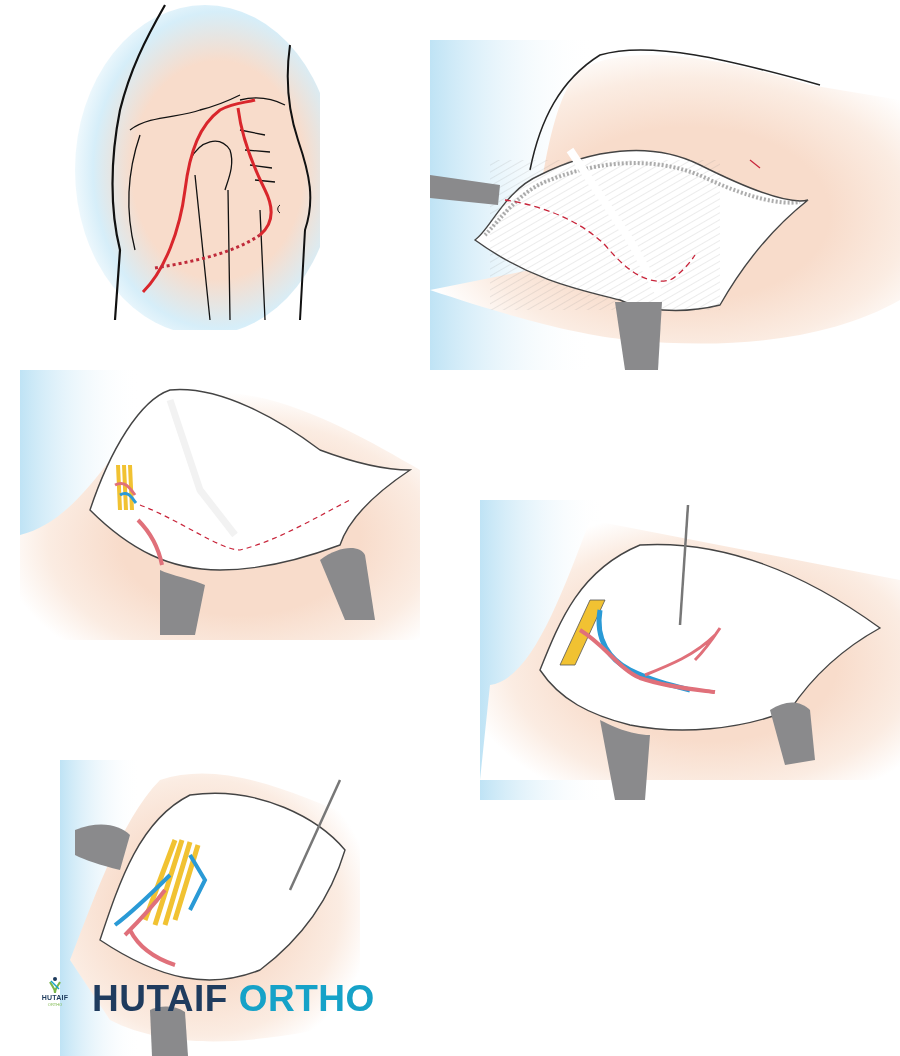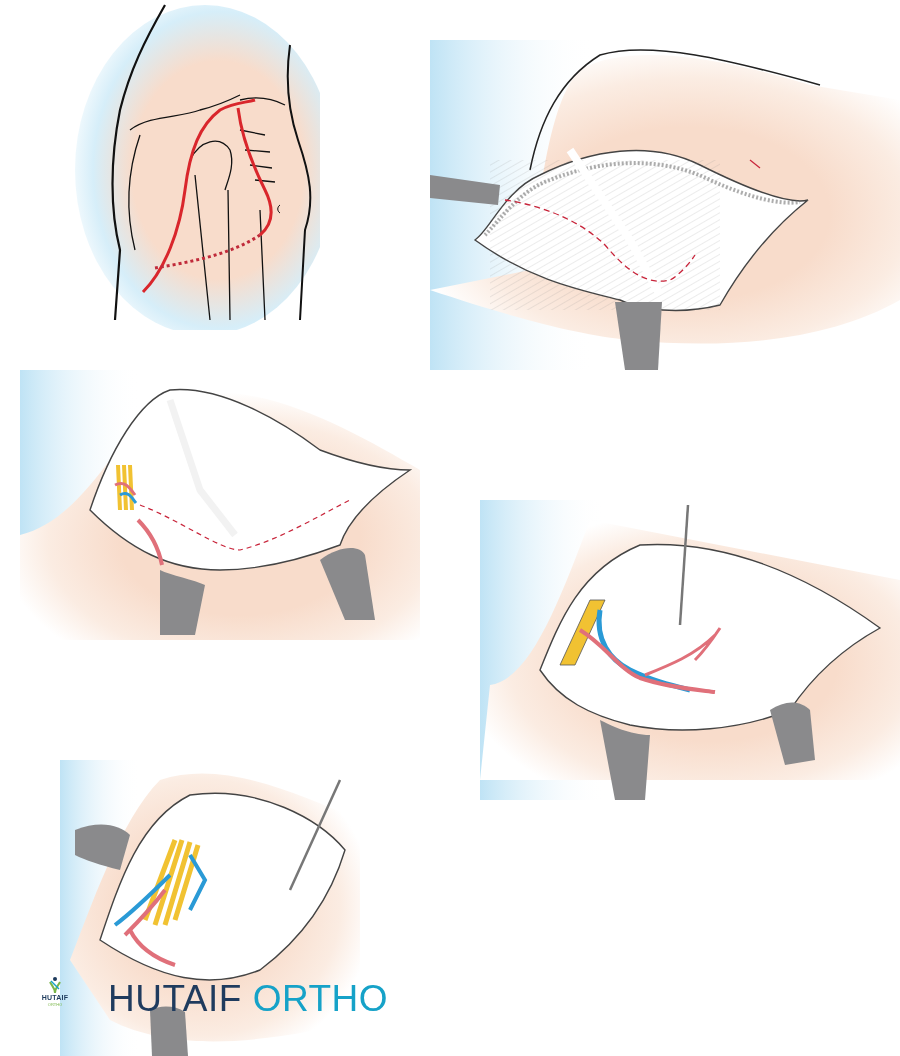--- a/index.html
+++ b/index.html
@@ -3,21 +3,21 @@
 <meta charset="utf-8">
 <style>
   html,body{margin:0;padding:0;background:#ffffff;}
   body{width:900px;height:1056px;position:relative;overflow:hidden;font-family:"Liberation Sans",sans-serif;}
   .panel{position:absolute;}
   .panel svg{display:block;width:100%;height:100%;}
   .logo{position:absolute;left:40px;top:976px;width:30px;height:40px;display:flex;flex-direction:column;align-items:center;}
   .logo-mark{width:16px;height:18px;}
   .logo-name{font-size:7px;font-weight:bold;color:#1d3a5c;line-height:8px;letter-spacing:0.2px;}
   .logo-sub{font-size:4px;color:#7ab648;line-height:5px;}
-  .watermark{position:absolute;left:108px;top:977px;font-size:37px;font-weight:normal;letter-spacing:0.5px;line-height:44px;white-space:nowrap;}
+  .watermark{position:absolute;left:92px;top:977px;font-size:37px;font-weight:bold;letter-spacing:0.5px;line-height:44px;white-space:nowrap;}
   .wm-a{color:#1f3b5e;}
   .wm-b{color:#16a2c8;}
 </style>
 </head>
 <body>
 
 <div class="panel" style="left:60px;top:0;width:260px;height:330px;">
   <svg viewBox="0 0 260 330">
     <defs>
       <radialGradient id="g1" cx="55%" cy="50%" r="60%">

